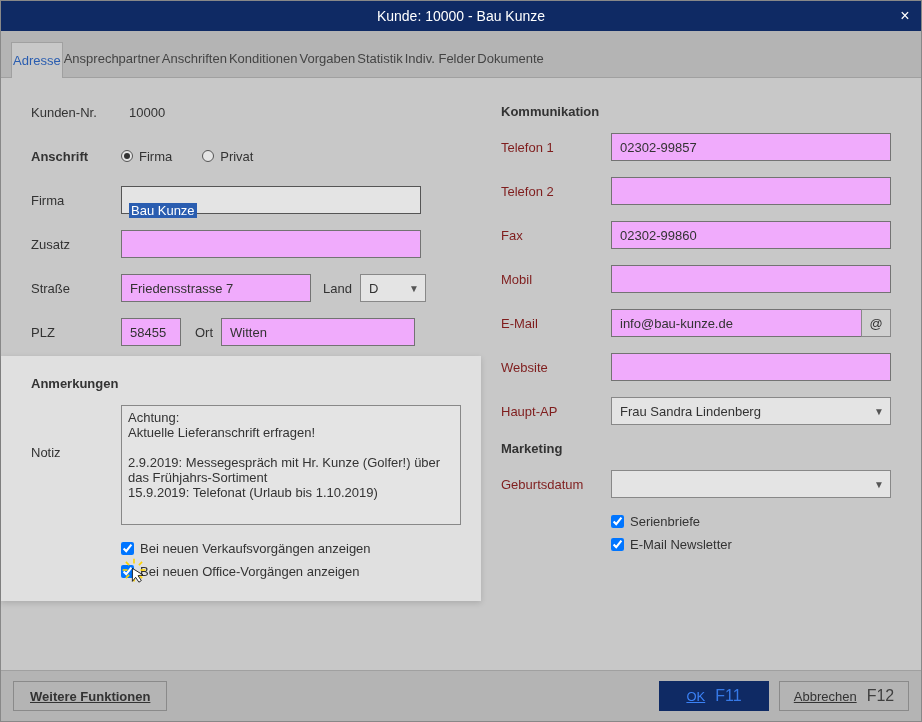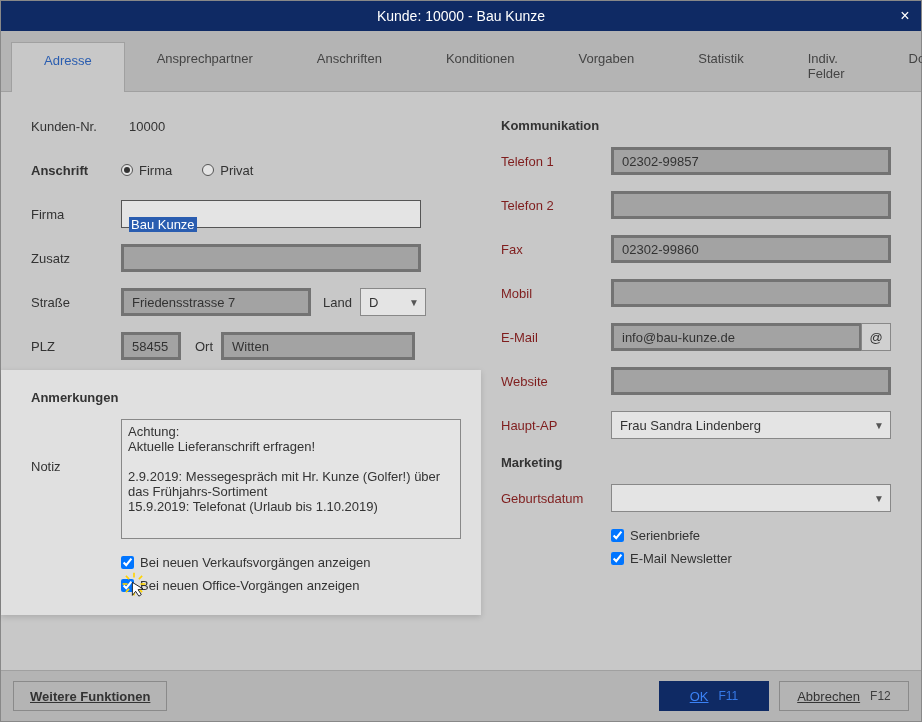--- a/index.html
+++ b/index.html
@@ -4,34 +4,34 @@
 <style>
 * { box-sizing: border-box; margin: 0; padding: 0; font-family: "Segoe UI", Tahoma, sans-serif; font-size: 13px; }
 body { background: #b4b4b4; width: 922px; height: 722px; overflow: hidden; }
 
 .window { background: #b4b4b4; width: 922px; height: 722px; display: flex; flex-direction: column; border: 1px solid #888; }
 .titlebar { background: #0f2a64; color: #fff; height: 30px; display: flex; align-items: center; justify-content: center; position: relative; }
 .titlebar .title { font-size: 14px; }
 .titlebar .close { position: absolute; right: 0; top: 0; width: 32px; height: 30px; display: flex; align-items: center; justify-content: center; color: #fff; font-size: 16px; cursor: pointer; }
 
 .tabs { display: flex; background: #b4b4b4; padding-top: 10px; padding-left: 10px; border-bottom: 1px solid #a0a0a0; }
-.tab { padding: 10px 32px; color: #444; cursor: pointer; }
+.tab { padding: 10px 1px; color: #444; cursor: pointer; }
 .tab.active { background: #c8c8c8; color: #2a5db0; border: 1px solid #a0a0a0; border-bottom: none; position: relative; top: 1px; }
 
 .content { flex: 1; background: #c8c8c8; display: flex; padding: 20px 30px 10px 30px; gap: 30px; }
 .col-left { width: 440px; }
 .col-right { flex: 1; }
 
 .row { display: flex; align-items: center; margin-bottom: 16px; min-height: 28px; }
 .lbl { width: 90px; color: #333; }
 .lblr { width: 110px; color: #7f1d1d; }
 
 .section-title { font-weight: bold; color: #333; margin-bottom: 14px; margin-top: 6px; }
 
-input[type="text"].field { height: 28px; border: 3px solid #737373; background: #a3a3a3; padding: 0 8px; color: #333; outline: none; }
+input[type="text"].field { height: 28px; border: 1px solid #737373; background: #f0abfc; padding: 0 8px; color: #333; outline: none; }
 .field-wide { width: 300px; }
 .field-med { width: 190px; }
 .field-sm { width: 60px; }
 .field-r { flex: 1; }
 
 .selected-text { background: #2a5db0; color: #fff; padding: 0 2px; }
 .firma-input { position: relative; }
 .firma-input .overlay { position: absolute; left: 8px; top: 5px; pointer-events: none; margin-top: 12px; }
 
 .radio-group { display: flex; align-items: center; gap: 30px; }
@@ -48,21 +48,21 @@
 .check-row input[type="checkbox"] { margin: 0; }
 
 .notes-panel { background: #e0e0e0; margin-left: -30px; margin-right: -10px; padding: 14px 20px 14px 30px; box-shadow: 0 2px 6px rgba(0,0,0,0.15); position: relative; z-index: 5; }
 
 .cursor-click { position: absolute; left: 120px; bottom: 18px; width: 26px; height: 26px; pointer-events: none; }
 
 .footer { background: #b4b4b4; padding: 10px 12px; display: flex; align-items: center; justify-content: space-between; border-top: 1px solid #a0a0a0; }
 .btn { height: 30px; border: 1px solid #8a8a8a; display: inline-flex; align-items: center; justify-content: center; padding: 0 16px; cursor: pointer; }
 .btn-default { background: #b4b4b4; color: #333; }
 .btn-primary { background: #0f2a64; color: #3b82f6; border-color: #0f2a64; }
-.btn .key { margin-left: 10px; font-size: 12px; opacity: .9; }
+.btn .key { margin-left: 10px; font-size: 16px; opacity: .9; }
 .btn .ul { text-decoration: underline; }
 
 .at-btn { width: 30px; height: 28px; border: 1px solid #888; background: #d0d0d0; display: flex; align-items: center; justify-content: center; font-size: 16px; color: #333; cursor: pointer; margin-left: -1px; }
 </style>
 </head>
 <body>
 
 <div class="window">
   <div class="titlebar">
     <span class="title">Kunde: 10000 - Bau Kunze</span>

